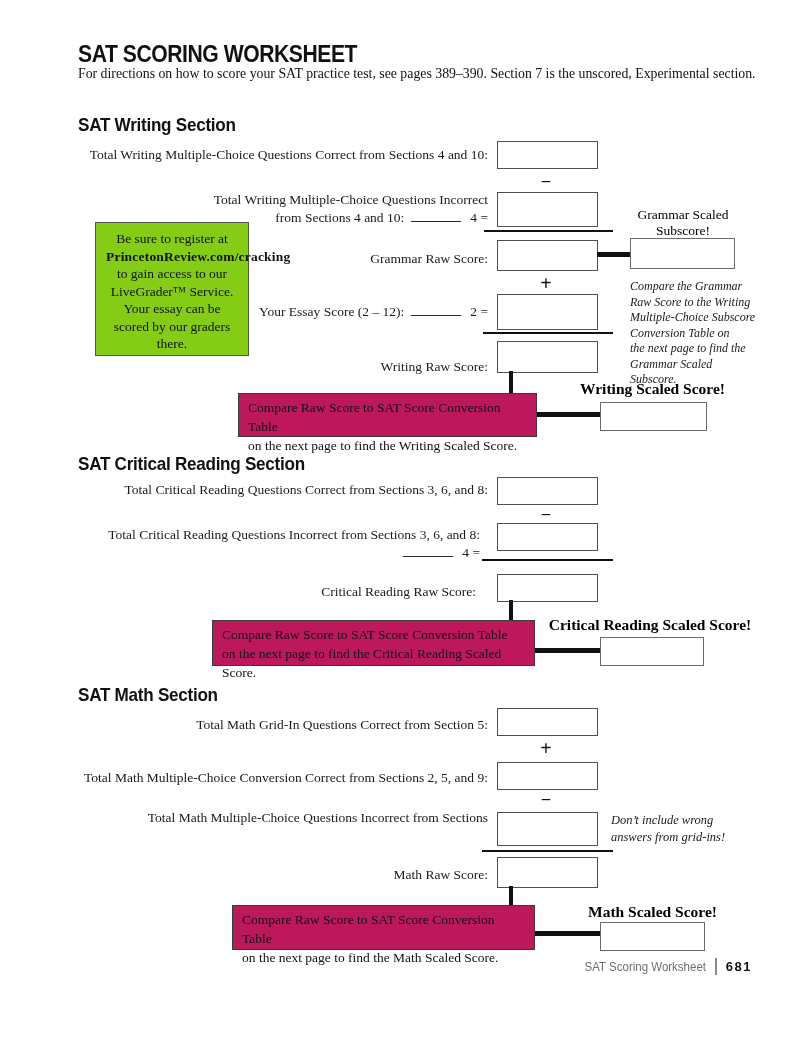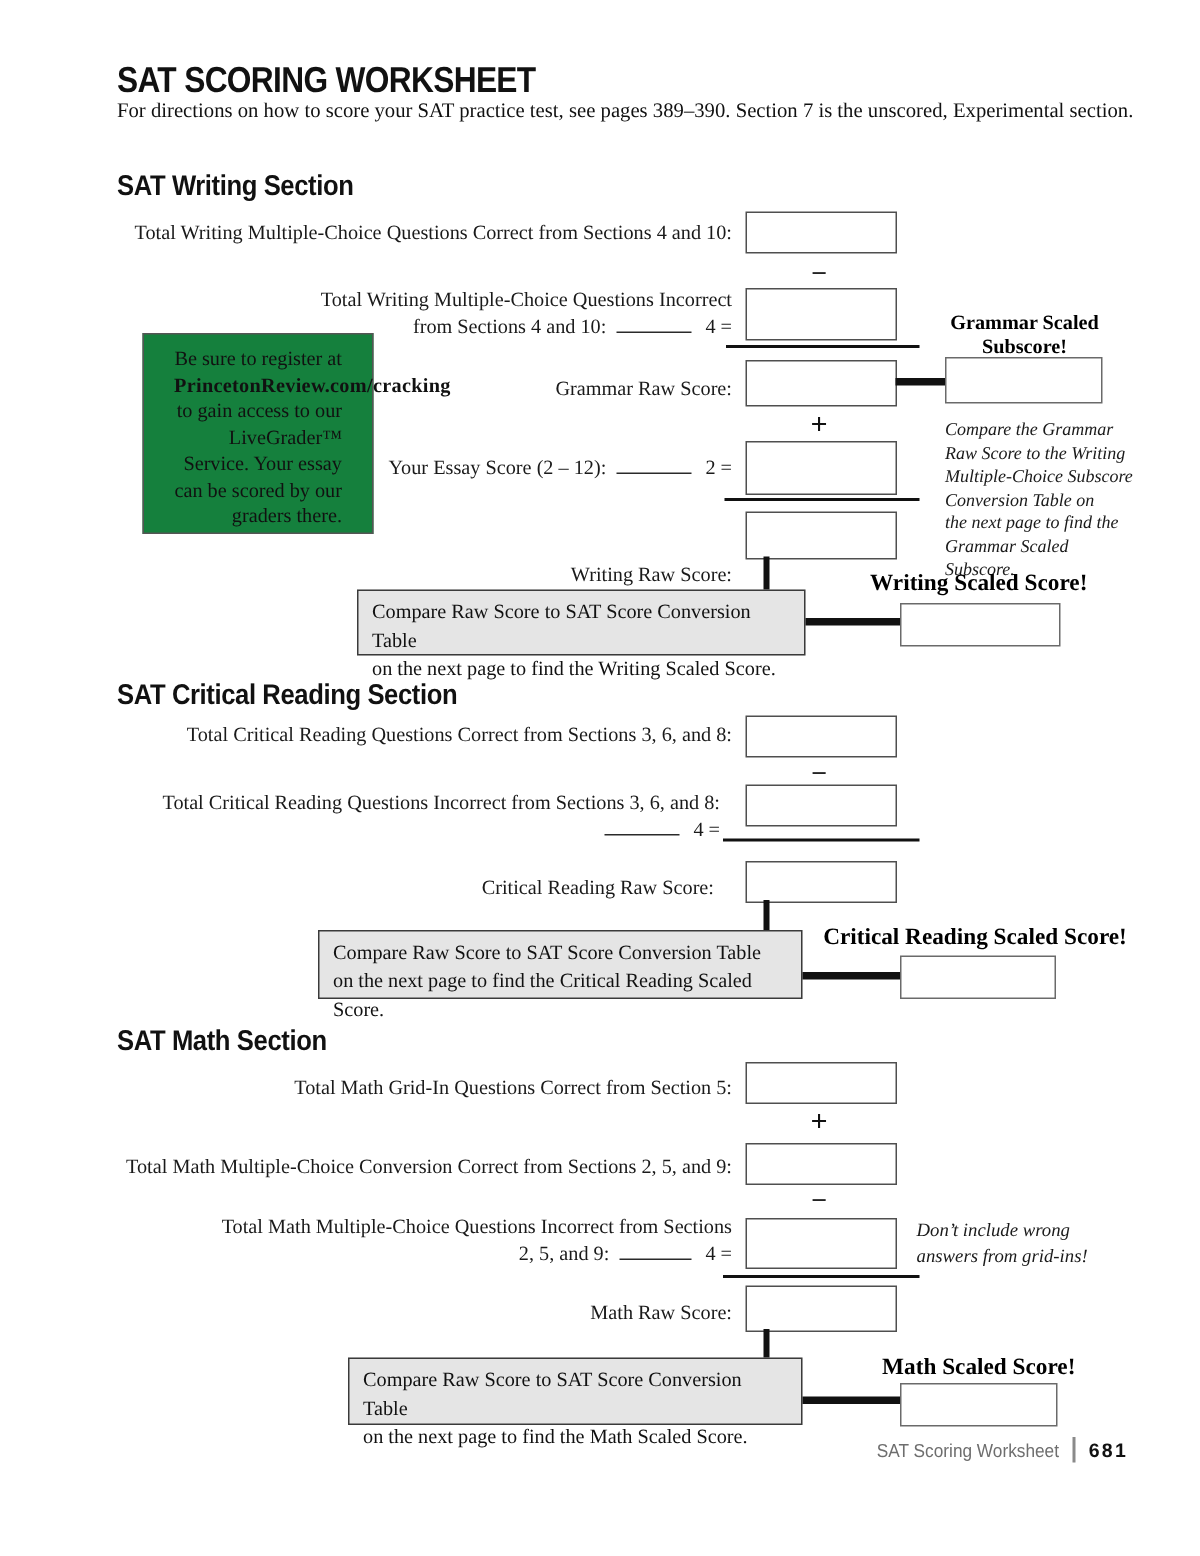--- a/index.html
+++ b/index.html
@@ -22,34 +22,34 @@
     transform:scaleX(0.9); transform-origin:left center; white-space:nowrap;
   }
   .label { font-size:13.5px; color:#1a1a1a; white-space:nowrap; text-align:right; line-height:18px; }
   .label-block { font-size:13.5px; color:#1a1a1a; text-align:right; line-height:18px; }
   .score-box { border:1.5px solid #4f4f4f; background:#fff; }
   .op { font-size:17px; font-weight:700; width:22px; text-align:center; color:#111; }
   .sumline { background:#111; height:2px; }
   .conn-h { background:#111; height:4px; }
   .conn-v { background:#111; width:4px; }
   .graybox {
-    background:#e5e5e5; border:1.4px solid #3a3a3a; color:#111;
+    background:#be185d; border:1.4px solid #3a3a3a; color:#111;
     font-size:13.5px; line-height:19px; padding:4px 9px; text-align:left;
   }
   .scaled-heading { font-weight:700; font-size:15.5px; text-align:center; white-space:nowrap; color:#000; }
-  .subscore-heading { font-weight:700; font-size:13.5px; text-align:center; line-height:16px; color:#000; }
+  .subscore-heading { font-weight:400; font-size:13.5px; text-align:center; line-height:16px; color:#000; }
   .italic-note { font-style:italic; font-size:12px; line-height:15.5px; color:#1a1a1a; }
   .blank {
     display:inline-block; width:50px; height:0;
     border-bottom:1.4px solid #2a2a2a; margin:0 9px 0 7px; vertical-align:baseline;
   }
   .blank-sm { width:48px; }
   .register-box {
-    background:#15803d; border:1.5px solid #555; padding:7px 20px;
-    font-size:13.5px; line-height:17.5px; color:#111; text-align:right;
+    background:#84cc16; border:1.5px solid #555; padding:7px 10px;
+    font-size:13.5px; line-height:17.5px; color:#111; text-align:center;
   }
   .register-box b { letter-spacing:0.2px; }
   .footer { display:flex; align-items:center; gap:9px; font-family:"Liberation Sans", sans-serif; }
   .footer-label { color:#6e6e6e; font-size:12.5px; transform:scaleX(0.92); transform-origin:right center; white-space:nowrap; }
   .footer-divider { width:2px; height:17px; background:#8a8a8a; }
   .footer-page { color:#111; font-weight:700; font-size:13px; letter-spacing:1.5px; }
 </style>
 </head>
 <body>
 
@@ -98,21 +98,21 @@
     <div>the next page to find the</div>
     <div>Grammar Scaled Subscore.</div>
   </div>
 
   <div class="abs label" style="right:312px; top:303px;">
     <span>Your Essay Score (2 – 12):</span><span class="blank"></span><span>2 =</span>
   </div>
   <div class="abs score-box" style="left:497px; top:294px; width:101px; height:36px;"></div>
   <div class="abs sumline" style="left:483px; top:332px; width:130px;"></div>
 
-  <div class="abs label" style="right:312px; top:358px;margin-top:16px;">Writing Raw Score:</div>
+  <div class="abs label" style="right:312px; top:358px;">Writing Raw Score:</div>
   <div class="abs score-box" style="left:497px; top:341px; width:101px; height:32px;"></div>
   <div class="abs conn-v" style="left:509px; top:371px; height:24px;"></div>
 
   <div class="abs graybox" style="left:238px; top:393px; width:299px; height:44px;">
     <div>Compare Raw Score to SAT Score Conversion Table</div>
     <div>on the next page to find the Writing Scaled Score.</div>
   </div>
   <div class="abs scaled-heading" style="left:560px; top:380px; width:185px;">Writing Scaled Score!</div>
   <div class="abs conn-h" style="left:537px; top:412px; width:63px; height:5px;"></div>
   <div class="abs score-box" style="left:600px; top:402px; width:107px; height:29px; border-color:#6a6a6a;"></div>
@@ -152,23 +152,20 @@
 
   <div class="abs op" style="left:535px; top:737px; font-size:20px;">+</div>
 
   <div class="abs label" style="right:312px; top:769px;">Total Math Multiple-Choice Conversion Correct from Sections 2, 5, and 9:</div>
   <div class="abs score-box" style="left:497px; top:762px; width:101px; height:28px;"></div>
 
   <div class="abs op" style="left:535px; top:789px;">–</div>
 
   <div class="abs label-block" style="right:312px; top:809px;">
     <div>Total Math Multiple-Choice Questions Incorrect from Sections</div>
-    <div>
-      <span>2, 5, and 9:</span><span class="blank blank-sm"></span><span>4 =</span>
-    </div>
   </div>
   <div class="abs score-box" style="left:497px; top:812px; width:101px; height:34px;"></div>
   <div class="abs sumline" style="left:482px; top:850px; width:131px;"></div>
 
   <div class="abs italic-note" style="left:611px; top:812px; width:140px; font-size:12.5px; line-height:17px;">
     <div>Don’t include wrong</div>
     <div>answers from grid-ins!</div>
   </div>
 
   <div class="abs label" style="right:312px; top:866px;">Math Raw Score:</div>

